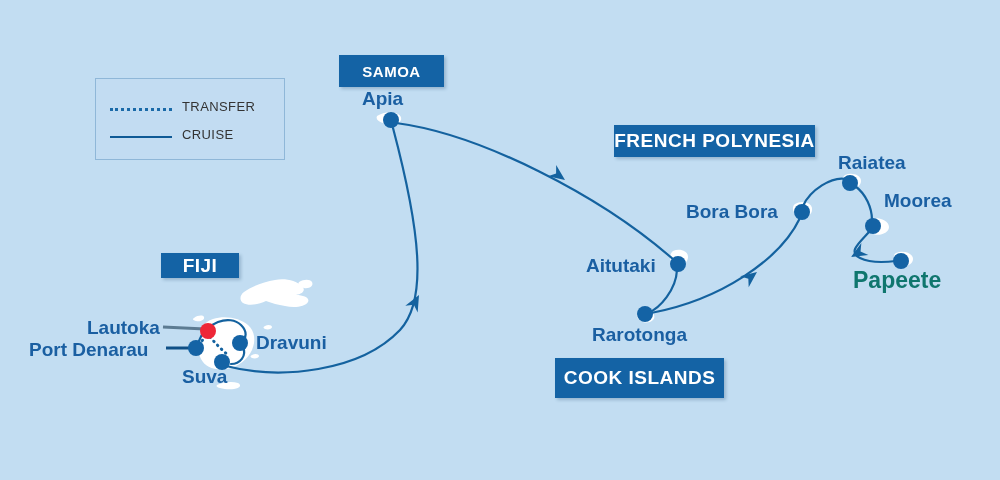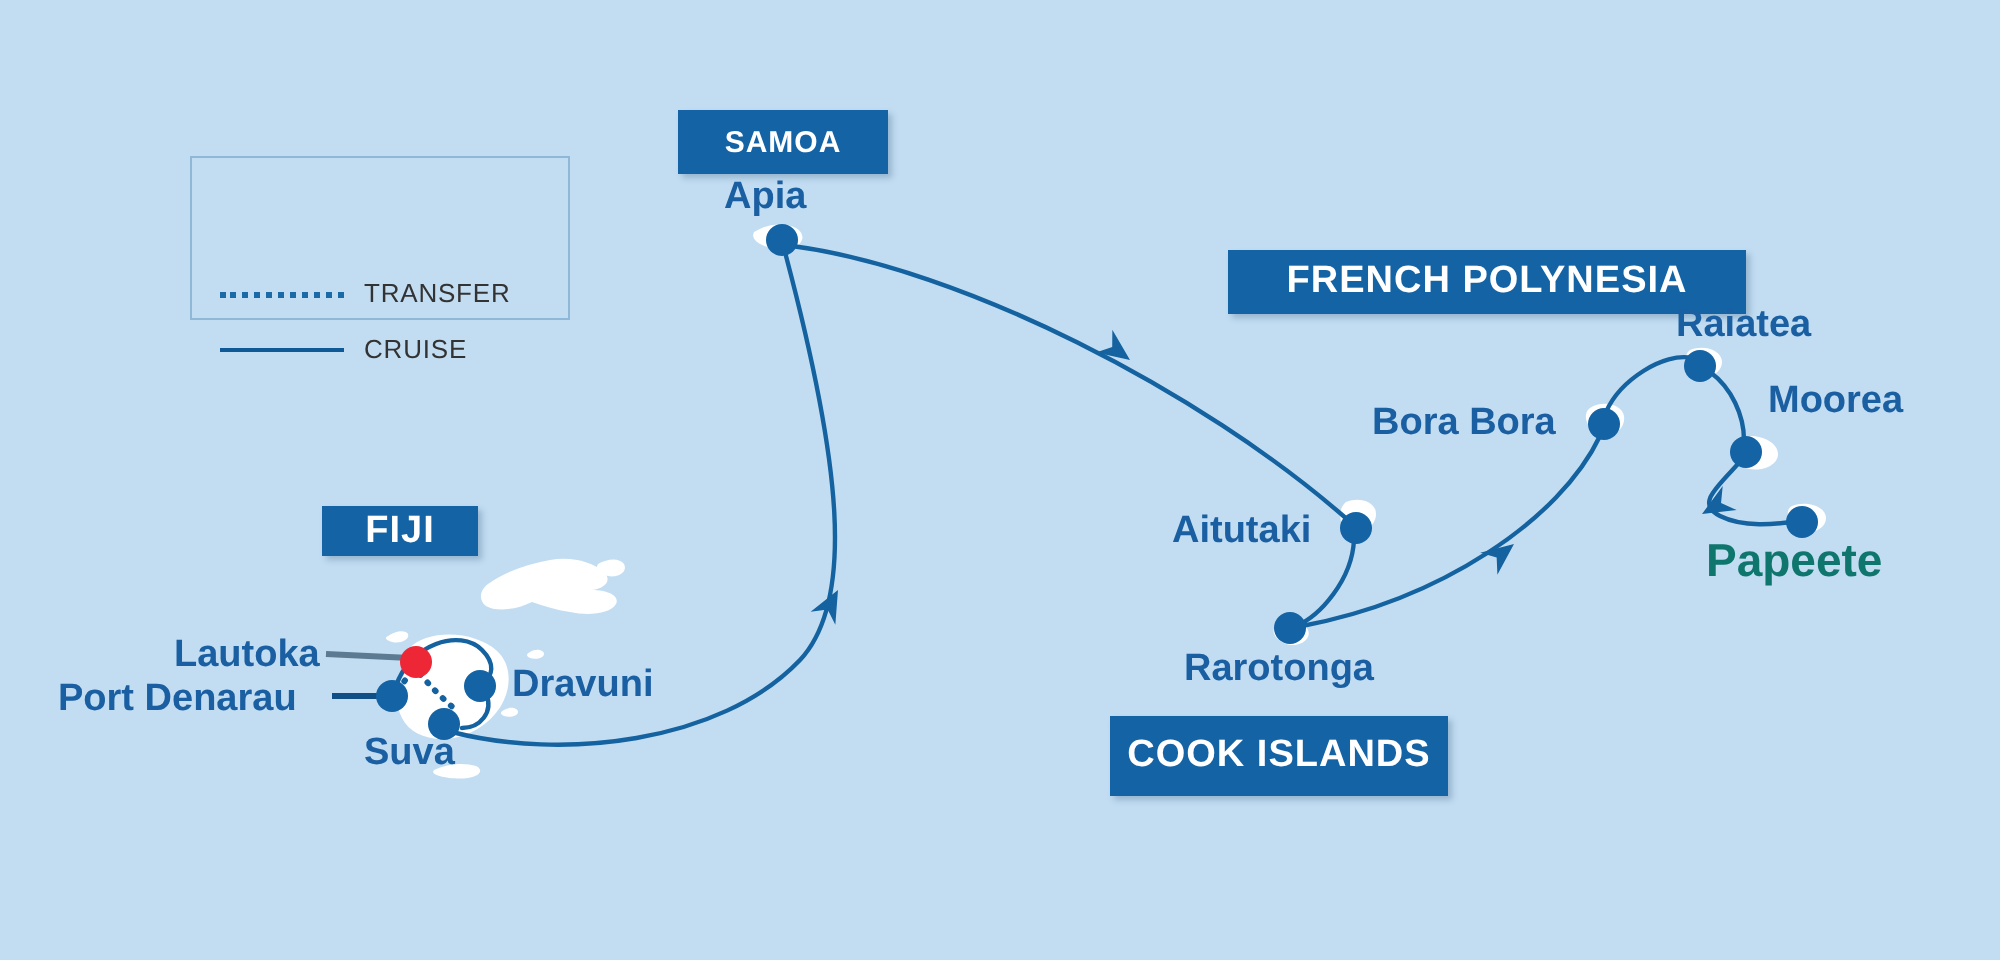--- a/index.html
+++ b/index.html
@@ -55,23 +55,22 @@
     width: 190px;
     height: 82px;
     border: 1px solid #8fb7d8;
     background: rgba(194, 221, 242, 0.25);
     box-sizing: border-box;
   }
   .legend-row {
     position: absolute;
     left: 14px;
     display: flex;
-    align-items: center;
+    align-items: flex-end;
     gap: 10px;
-    margin-top: 40px;
   }
   .legend-row.transfer { top: 20px; }
   .legend-row.cruise   { top: 48px; }
   .legend-swatch {
     width: 62px;
     height: 10px;
     position: relative;
   }
   .legend-swatch.dotted::before {
     content: "";
@@ -161,21 +160,21 @@
       <span class="legend-text">TRANSFER</span>
     </div>
     <div class="legend-row cruise">
       <span class="legend-swatch solid"></span>
       <span class="legend-text">CRUISE</span>
     </div>
   </div>
 
   <div id="regions-layer">
       <div class="region-label" style="left: 339px; top: 55px; width: 105px; height: 32px; font-size: 15px;">SAMOA</div>
-      <div class="region-label" style="left: 614px; top: 125px; width: 259px; height: 32px; font-size: 19px;">FRENCH POLYNESIA</div>
+      <div class="region-label" style="left: 614px; top: 125px; width: 201px; height: 32px; font-size: 19px;">FRENCH POLYNESIA</div>
       <div class="region-label" style="left: 161px; top: 253px; width: 78px; height: 25px; font-size: 19px;">FIJI</div>
       <div class="region-label" style="left: 555px; top: 358px; width: 169px; height: 40px; font-size: 19px;">COOK ISLANDS</div>
     </div>
   <div id="ports-layer">
       <div class="port-label" style="left: 362px; top: 89px; font-size: 19px; color: rgb(26, 95, 162);">Apia</div>
       <div class="port-label" style="left: 87px; top: 318px; font-size: 19px; color: rgb(26, 95, 162);">Lautoka</div>
       <div class="port-label" style="left: 29px; top: 340px; font-size: 19px; color: rgb(26, 95, 162);">Port Denarau</div>
       <div class="port-label" style="left: 256px; top: 333px; font-size: 19px; color: rgb(26, 95, 162);">Dravuni</div>
       <div class="port-label" style="left: 182px; top: 367px; font-size: 19px; color: rgb(26, 95, 162);">Suva</div>
       <div class="port-label" style="left: 586px; top: 256px; font-size: 19px; color: rgb(26, 95, 162);">Aitutaki</div>

